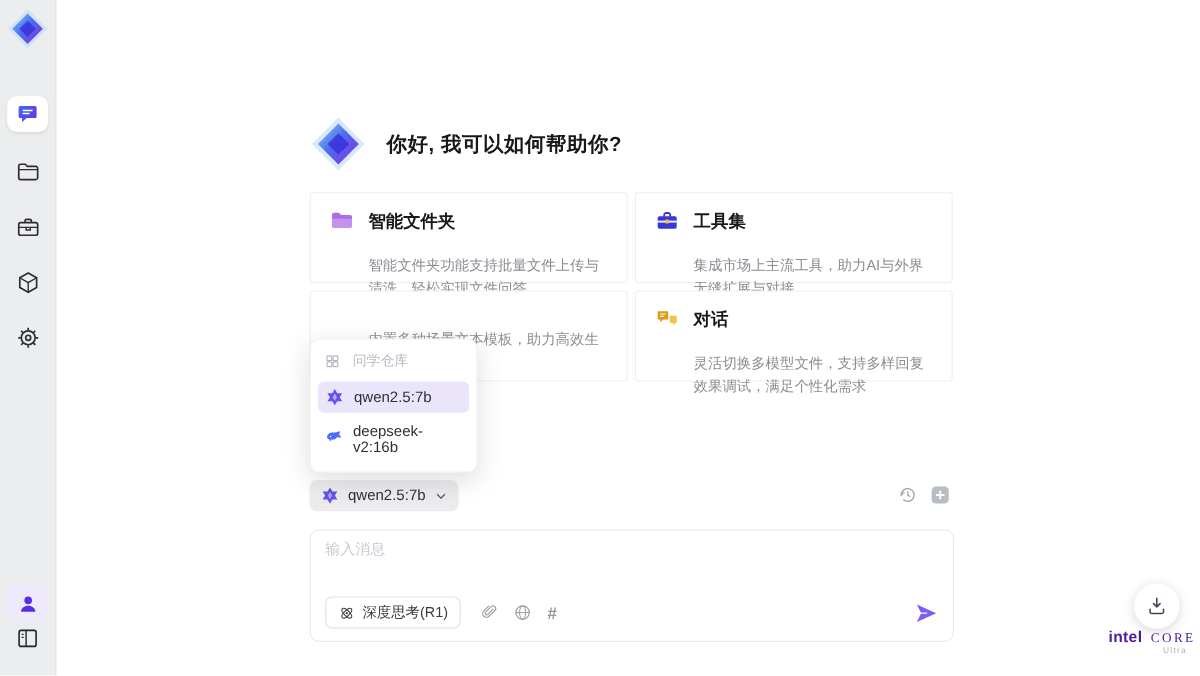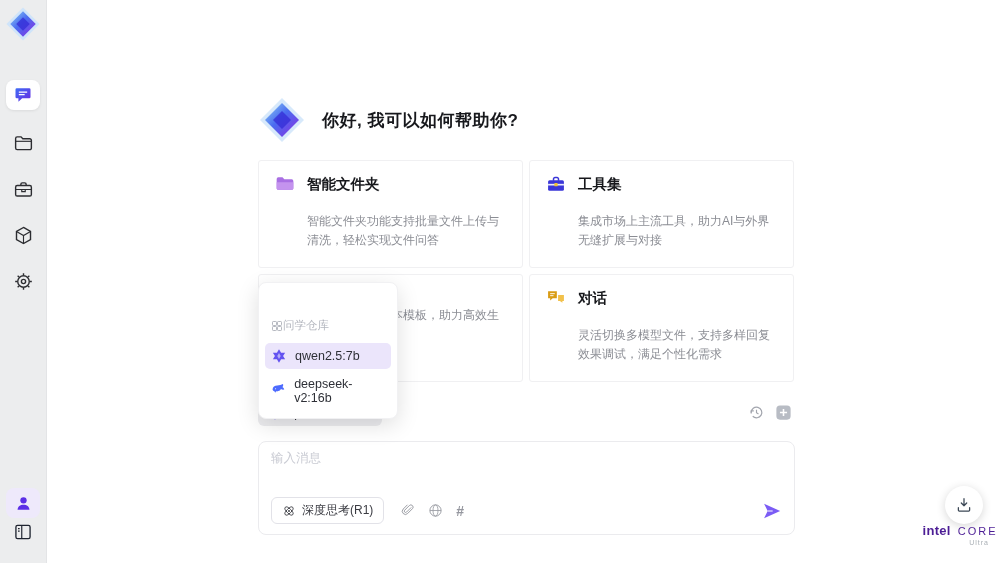--- a/index.html
+++ b/index.html
@@ -17,31 +17,31 @@
   .side-btn svg { display:block; }
 
   
   .greeting { position:absolute; left:258px; top:96px; display:flex; align-items:center; z-index:5; }
   .greet-logo { width:48px; height:48px; }
   .greet-text { margin-left:16px; font-size:17px; font-weight:bold; color:#17181c; letter-spacing:.5px; }
 
   
   .cards { position:absolute; left:258px; top:160px; width:537px;
            display:grid; grid-template-columns:265px 265px; grid-gap:6px; z-index:1; }
-  .card { background:#fff; border:1px solid #f0f0f2; border-radius:3px; height:108px; padding:13px 16px; }
+  .card { background:#fff; border:1px solid #f0f0f2; border-radius:3px; height:76px; padding:13px 16px; }
   .card-head { display:flex; align-items:center; gap:12px; }
   .card-title { font-size:14.5px; font-weight:bold; color:#17181c; }
   .card-desc { margin-left:32px; margin-top:18px; font-size:12px; line-height:1.55; color:#8b8d94; }
 
   
   .dropdown { position:absolute; left:258px; top:282px; width:140px; background:#fff;
               border:1px solid #f1f1f3; border-radius:8px; box-shadow:0 6px 22px rgba(0,0,0,.13);
               padding:7px 6px 8px 6px; z-index:20; }
-  .dd-header { display:flex; align-items:center; gap:0; padding:3px 6px 7px 6px;
-               font-size:11.5px; color:#b4b7bf;margin-top:25px; }
+  .dd-header { display:flex; align-items:center; gap:11px; padding:3px 6px 7px 6px;
+               font-size:11.5px; color:#b4b7bf; }
   .dd-item { display:flex; align-items:center; gap:8px; padding:5px 6px; margin-top:3px;
              border-radius:5px; font-size:12.5px; color:#2e3037; cursor:pointer; }
   .dd-item.selected { background:#ebe5fb; }
 
   
   .selector { position:absolute; left:258px; top:400px; height:26px; background:#ececef;
               border-radius:6px; display:flex; align-items:center; gap:7px; padding:0 9px;
               font-size:12.5px; color:#2e3037; cursor:pointer; z-index:5; }
   .row-icons { position:absolute; top:403px; left:748px; display:flex; gap:9px; align-items:center; z-index:5; }
 
@@ -58,21 +58,21 @@
   .hash-glyph { font-size:14px; color:#95979f; font-weight:bold; }
   .send-btn { margin-left:auto; cursor:pointer; display:flex; }
 
   
   .fab { position:absolute; left:945px; top:486px; width:38px; height:38px; border-radius:50%;
          background:#fff; box-shadow:0 2px 10px rgba(0,0,0,.16); display:flex; align-items:center;
          justify-content:center; cursor:pointer; z-index:10; }
   .intel { position:absolute; left:927px; top:523px; width:66px; text-align:center; z-index:10; }
   .intel-line { display:flex; align-items:baseline; justify-content:center; gap:7px; color:#4c1d95; }
   .intel-word { font-size:13px; font-weight:bold; letter-spacing:.3px; }
-  .intel-core { font-size:11px; letter-spacing:2px; font-weight:normal; }
+  .intel-core { font-size:11px; letter-spacing:2px; font-weight:normal;font-family:Liberation Serif, serif; }
   .intel-sub { font-size:7px; color:#aab0b6; text-align:right; padding-right:4px; margin-top:1px; letter-spacing:1px; }
 </style>
 </head>
 <body>
 
 <svg width="0" height="0" style="position:absolute">
   <defs>
     <linearGradient id="gemGrad" x1="0" y1="0" x2="1" y2="1">
       <stop offset="0" stop-color="#8fd2f5"></stop>
         <stop offset="0.45" stop-color="#4a6cf0"></stop>

